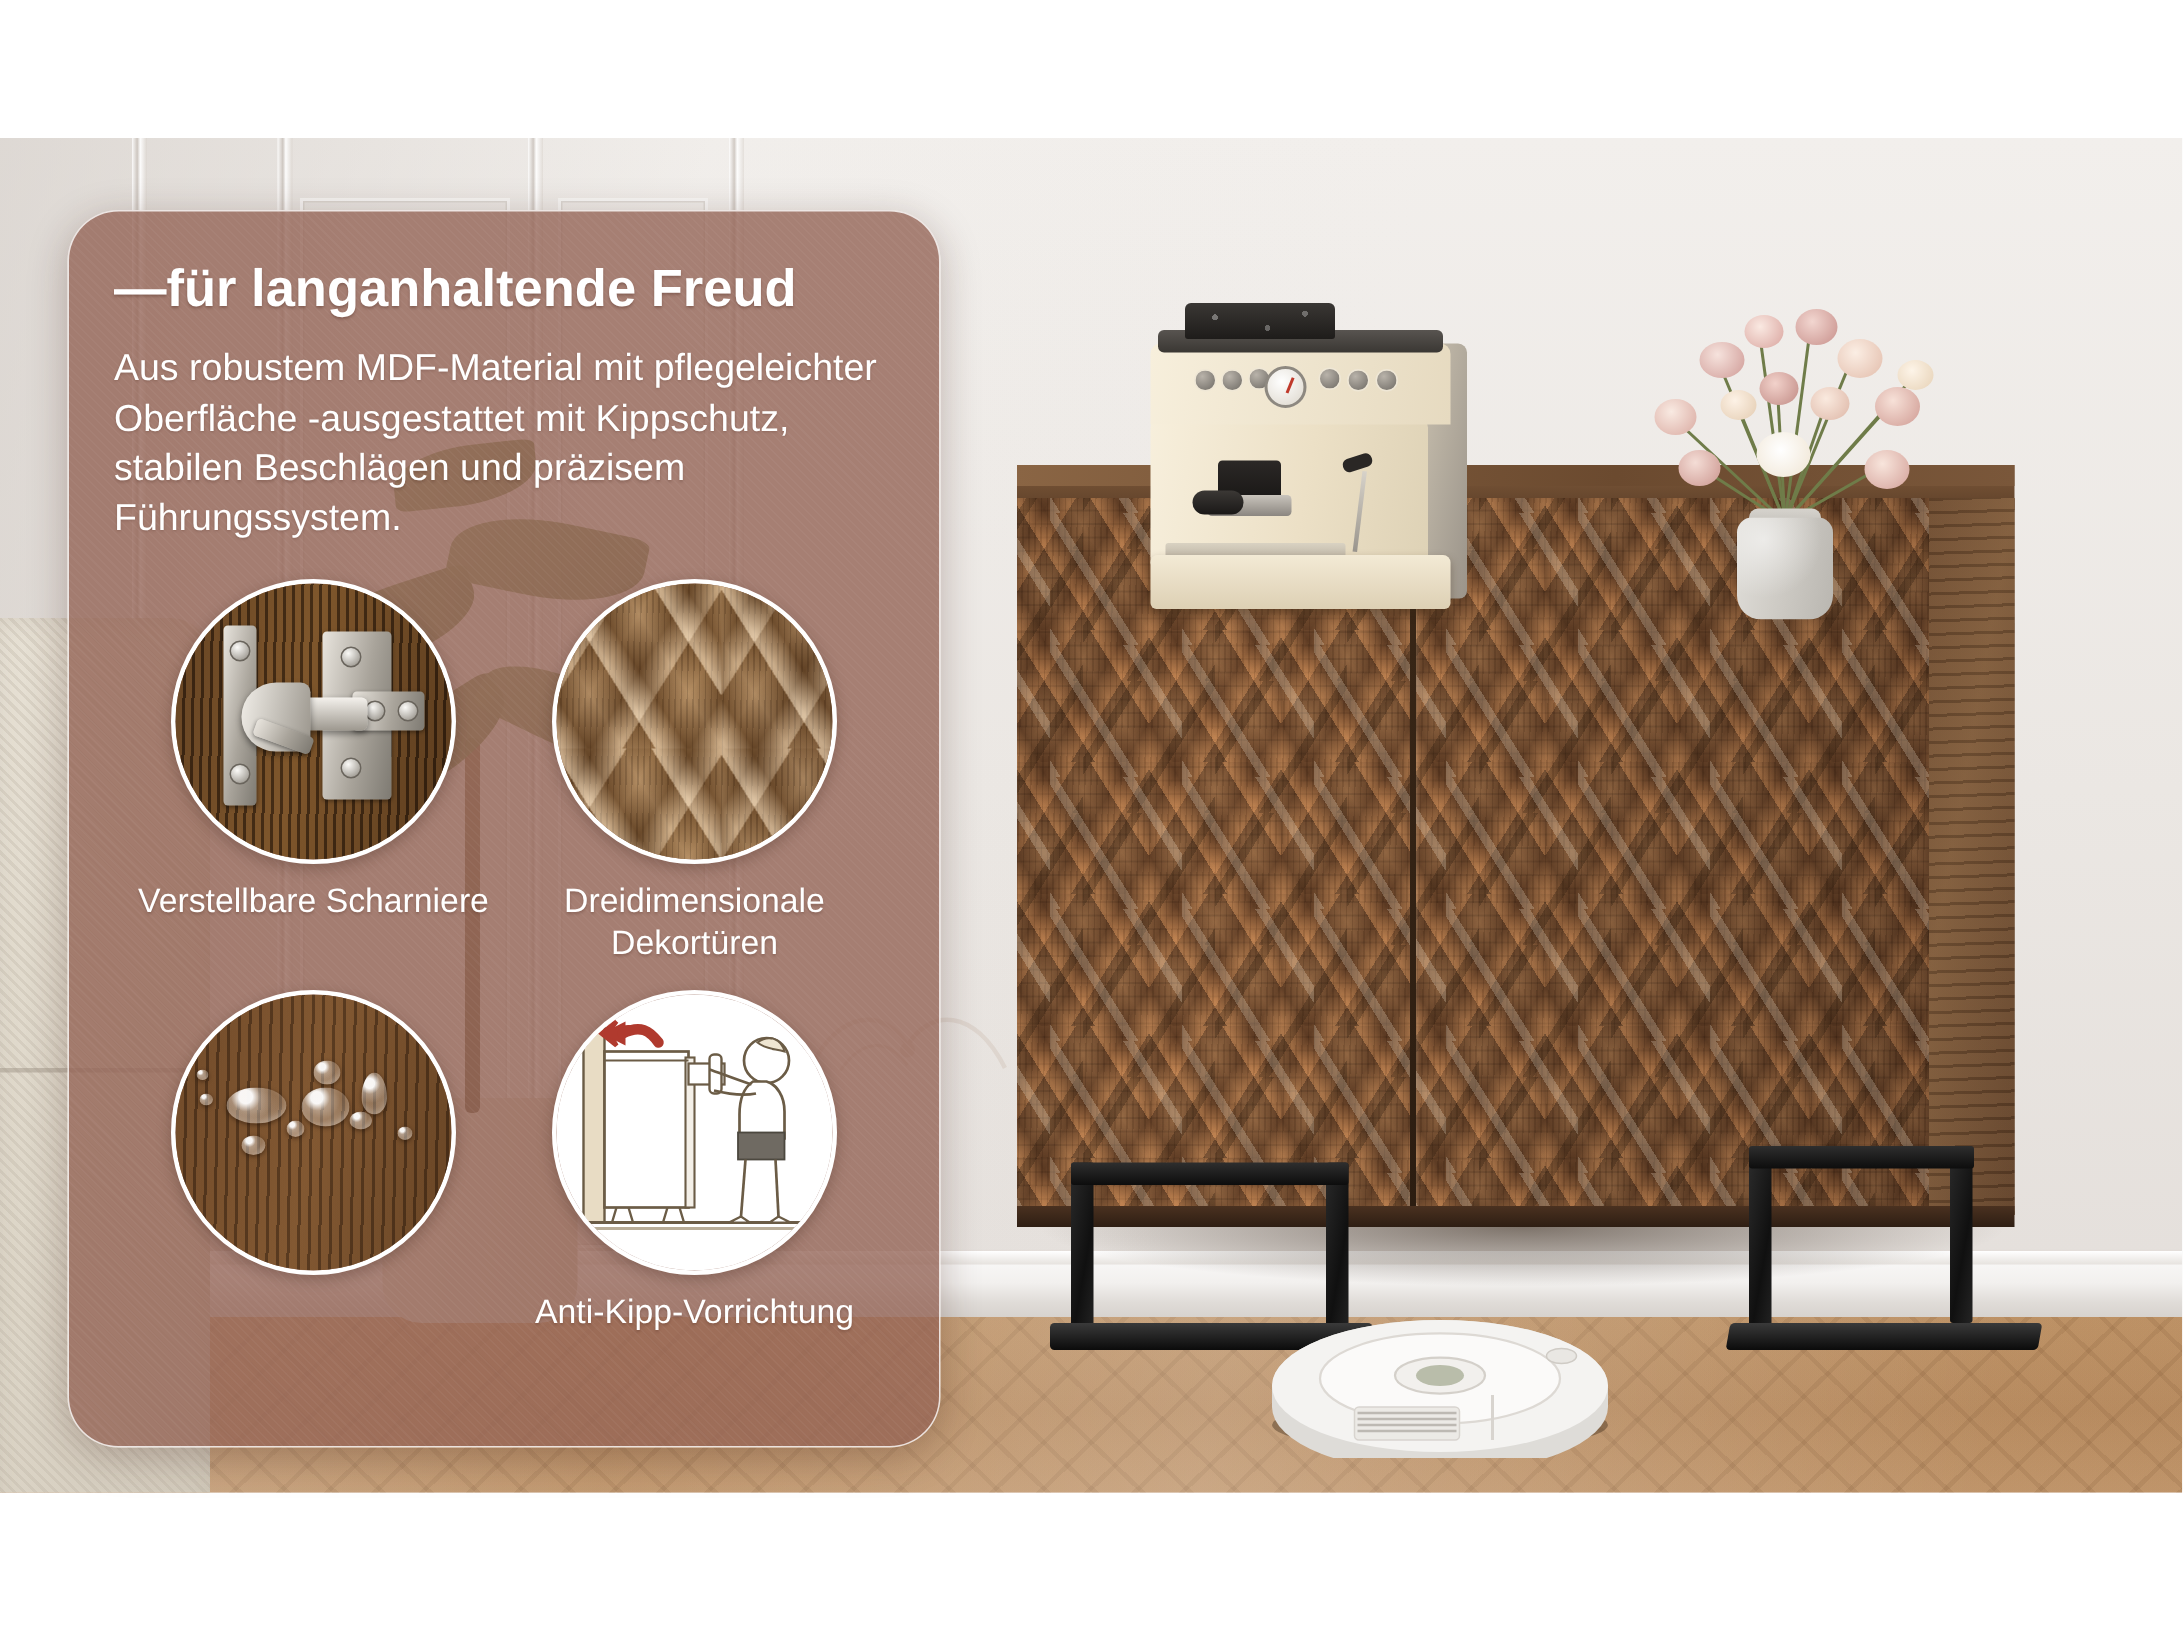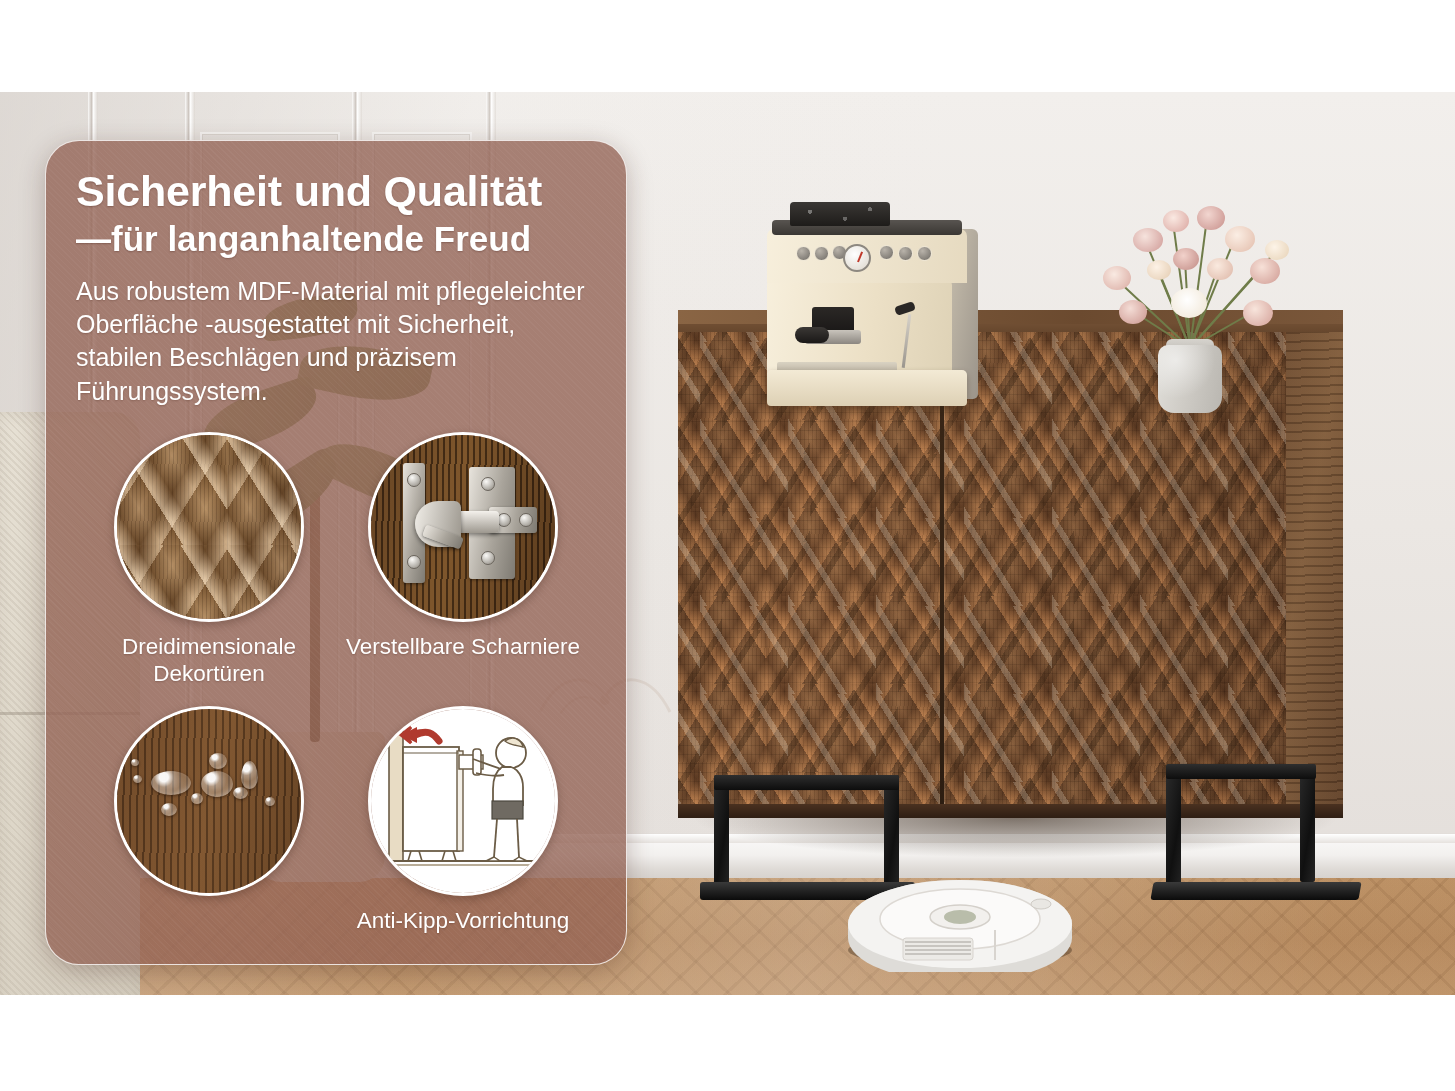--- a/index.html
+++ b/index.html
@@ -530,33 +530,24 @@
       </g>
       <path d="M150 68 l0 30" stroke="#d8d4cf" stroke-width="2"></path>
     </svg>
 
   </div>
 
   <div id="panel">
     <div id="panel-texture"></div>
     <div class="panel-inner">
 
-      <h1 class="title">Sicherheit und Qualität</h1>
       <h2 class="subtitle">—für langanhaltende Freud</h2>
-      <p class="body">Aus robustem MDF-Material mit pflegeleichter Oberfläche -ausgestattet mit Sicherheit, stabilen Beschlägen und präzisem Führungssystem.</p>
+      <p class="body">Aus robustem MDF-Material mit pflegeleichter Oberfläche -ausgestattet mit Kippschutz, stabilen Beschlägen und präzisem Führungssystem.</p>
 
       <div class="features">
-
-        <div class="feature">
-          <div class="circle">
-            <div class="c-facet"></div>
-          </div>
-          <div class="caption" style="white-space:pre-line;">Dreidimensionale
-Dekortüren</div>
-        </div>
 
         <div class="feature">
           <div class="circle">
             <div class="c-hinge"></div>
             <div class="hinge-plate" style="left:32px; top:28px; width:22px; height:120px;"></div>
             <div class="hinge-screw" style="left:36px; top:38px;"></div>
             <div class="hinge-screw" style="left:36px; top:120px;"></div>
             <div class="hinge-plate" style="left:98px; top:32px; width:46px; height:112px;"></div>
             <div class="hinge-screw" style="left:110px; top:42px;"></div>
             <div class="hinge-screw" style="left:110px; top:116px;"></div>
@@ -565,20 +556,28 @@
             <div class="hinge-screw" style="left:148px; top:78px;"></div>
             <div class="hinge-arm" style="left:62px; top:76px; width:66px;"></div>
             <div class="hinge-cup" style="left:44px; top:66px;"></div>
             <div class="hinge-plate" style="left:52px; top:96px; width:40px; height:12px; transform:rotate(20deg);"></div>
           </div>
           <div class="caption">Verstellbare Scharniere</div>
         </div>
 
         <div class="feature">
           <div class="circle">
+            <div class="c-facet"></div>
+          </div>
+          <div class="caption" style="white-space:pre-line;">Dreidimensionale
+Dekortüren</div>
+        </div>
+
+        <div class="feature">
+          <div class="circle">
             <div class="c-water"></div>
             <div class="drop" style="left:34px; top:62px; width:40px; height:24px;"></div>
             <div class="drop" style="left:84px; top:62px; width:32px; height:26px;"></div>
             <div class="drop" style="left:92px; top:44px; width:18px; height:16px;"></div>
             <div class="drop" style="left:124px; top:52px; width:17px; height:28px; border-radius:50% 50% 50% 50%/60% 60% 40% 40%;"></div>
             <div class="drop" style="left:116px; top:78px; width:15px; height:12px;"></div>
             <div class="drop" style="left:74px; top:84px; width:12px; height:11px;"></div>
             <div class="drop" style="left:44px; top:94px; width:16px; height:13px;"></div>
             <div class="drop" style="left:148px; top:88px; width:10px; height:9px;"></div>
             <div class="drop" style="left:14px; top:50px; width:8px; height:7px;"></div>

